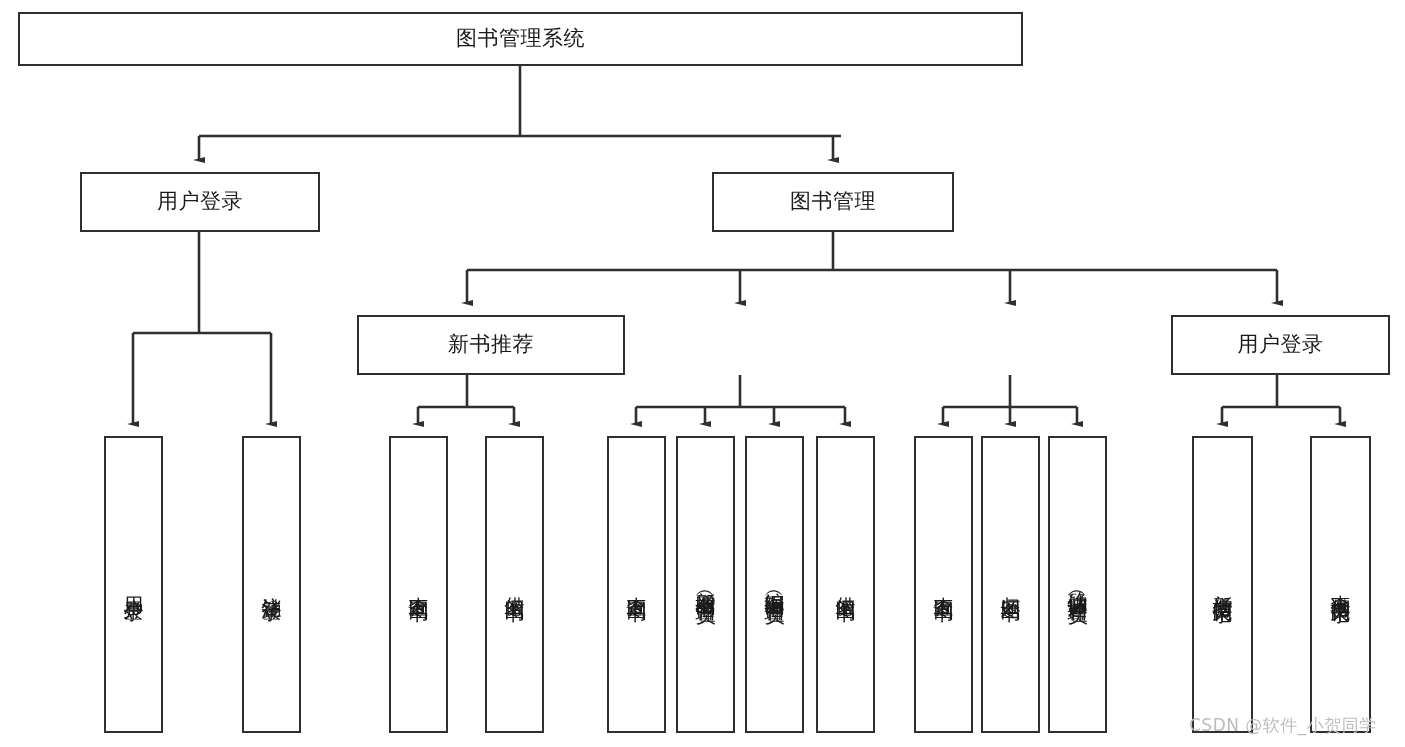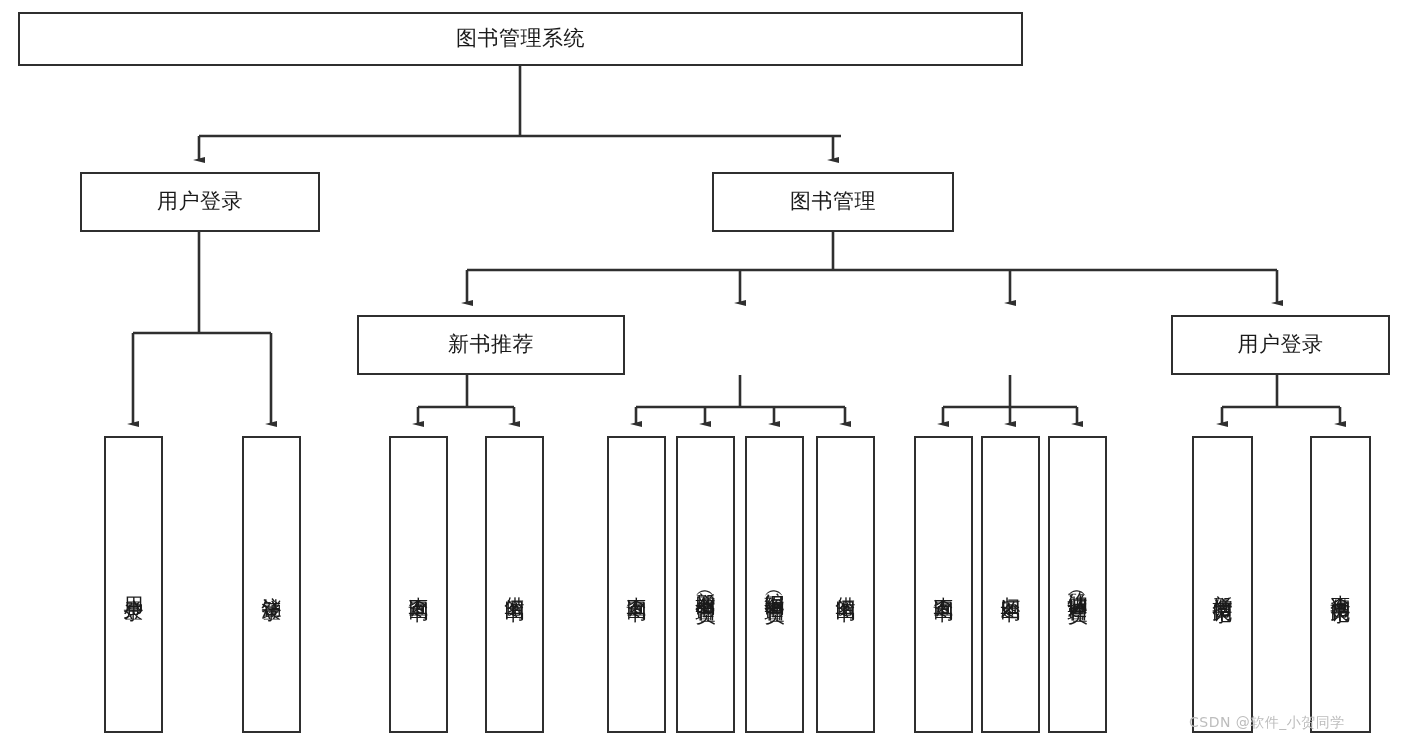--- a/index.html
+++ b/index.html
@@ -52,21 +52,21 @@
     white-space: nowrap;
   }
   .node.vert .vlabel {
     writing-mode: vertical-rl;
     text-orientation: upright;
     display: block;
   }
   .watermark {
     position: absolute;
     color: #bdbdbd;
-    font-size: 14px;
+    font-size: 17px;
     white-space: nowrap;
     letter-spacing: 0.5px;
   }
 </style>
 </head>
 <body>
 
 <div id="canvas">
 
   <svg id="svg-edges" viewBox="0 0 1405 747">

